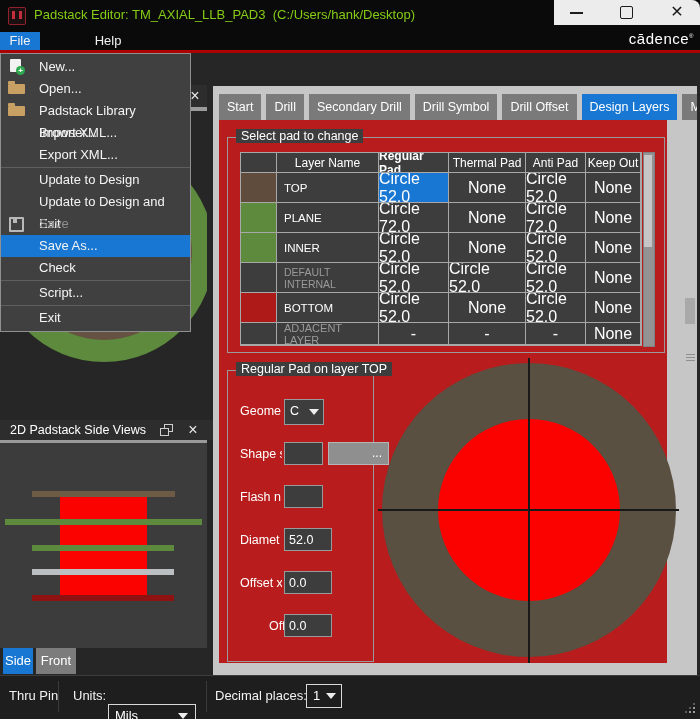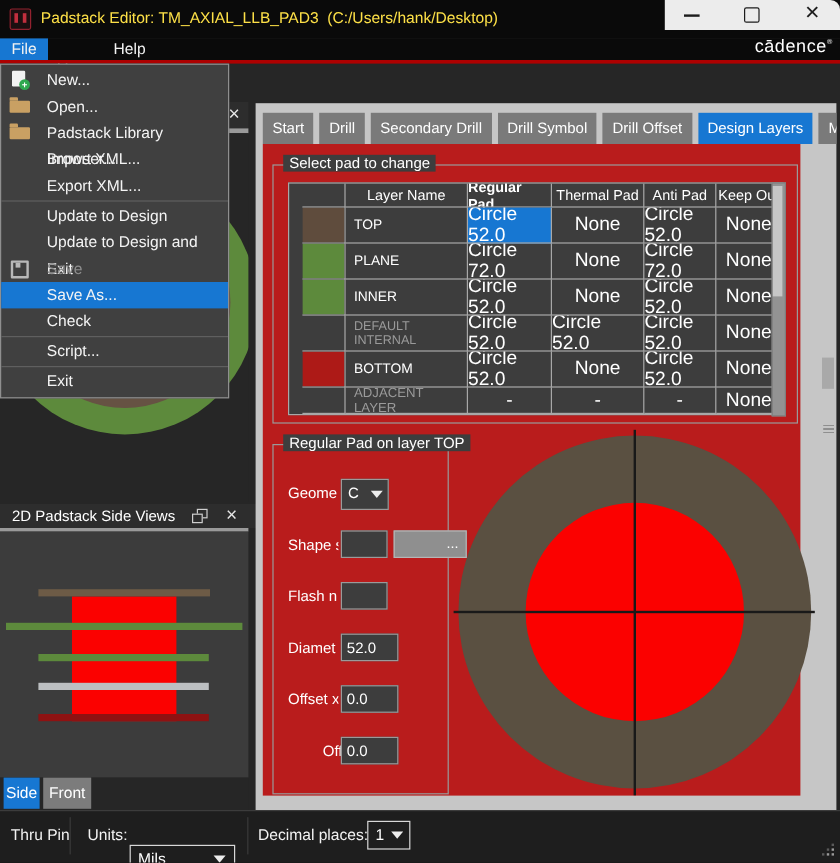--- a/index.html
+++ b/index.html
@@ -4,21 +4,21 @@
 <style>
   html,body{margin:0;padding:0;background:#000;}
   #root{position:relative;width:700px;height:719px;background:#262626;overflow:hidden;
         font-family:"Liberation Sans",sans-serif;color:#fff;-webkit-font-smoothing:antialiased;}
   .abs{position:absolute;}
   
   .titlebar{left:0;top:0;width:700px;height:32px;background:#0a0a0a;}
   .app-icon{left:8px;top:7px;width:16px;height:16px;background:#1c0f10;border:1px solid #93222f;border-radius:2px;}
   .app-icon::before{content:"";position:absolute;left:3px;top:3px;width:3px;height:8px;background:#c12f3e;}
   .app-icon::after{content:"";position:absolute;right:3px;top:3px;width:3px;height:8px;background:#c12f3e;}
-  .win-title{left:34px;top:0;height:30px;line-height:30px;font-size:13px;color:#fde047;white-space:pre;}
+  .win-title{left:34px;top:0;height:30px;line-height:30px;font-size:13px;color:#84cc16;white-space:pre;}
   .corner-light{left:554px;top:0;width:146px;height:25px;background:#ececec;border-top-right-radius:8px;}
   .btn-min{left:16px;top:12px;width:13px;height:2px;background:#1c1c1c;}
   .btn-max{left:66px;top:6px;width:11px;height:11px;border:1.5px solid #1c1c1c;border-radius:2px;}
   .btn-close{left:106px;top:0;width:34px;height:25px;color:#1c1c1c;font-size:16px;line-height:24px;text-align:center;}
   
   .menubar{left:0;top:32px;width:700px;height:18px;background:#0a0a0a;}
   .mb-item{top:0;height:18px;line-height:18px;text-align:center;font-size:13px;color:#f2f2f2;}
   .mb-file{left:0;width:40px;background:#1777d2;}
   .brand{right:6px;top:-2px;font-size:15px;letter-spacing:.5px;color:#fff;font-weight:500;}
   .brand sup{font-size:6px;}
@@ -49,21 +49,21 @@
   .main-frame{left:213px;top:86px;width:484px;height:589px;background:#c6c6c6;overflow:hidden;}
   .tabs{position:absolute;left:6px;top:8px;display:flex;gap:5px;}
   .tab{height:26px;line-height:26px;padding:0 8px;background:#7a7a7a;color:#fff;font-size:12.5px;white-space:nowrap;}
   .tab.active{background:#1777d2;}
   .interior{position:absolute;left:6px;top:34px;width:448px;height:543px;background:#b91c1c;}
   .groupbox{position:absolute;border:1px solid #9a9a9a;}
   .legend{position:absolute;top:-9px;left:8px;background:#3d3d3d;padding:0 5px;font-size:12.5px;color:#fff;white-space:nowrap;}
   
   .pad-table{position:absolute;left:21px;top:32px;border:1px solid #a8a8a8;display:grid;
      grid-template-columns:36px 102px 70px 77px 60px 55px;
-     grid-template-rows:20px 30px 30px 30px 30px 30px 22px;background:#3d3d3d;padding-left:11px;}
+     grid-template-rows:20px 30px 30px 30px 30px 30px 22px;background:#3d3d3d;}
   .cell{border-right:1px solid #a8a8a8;border-bottom:1px solid #a8a8a8;display:flex;align-items:center;
         justify-content:center;font-size:16px;color:#fff;overflow:hidden;}
   .cell.name{justify-content:flex-start;padding-left:7px;font-size:11.5px;}
   .cell.hdr{font-size:12px;}
   .cell.bold{font-weight:bold;}
   .cell.dim{color:#9a9a9a;}
   .cell.sel{background:#1777d2;}
   .swatch{width:100%;height:100%;}
   .tbl-scroll{position:absolute;left:424px;top:32px;width:10px;height:193px;background:#939393;border:1px solid #7f7f7f;}
   .tbl-thumb{position:absolute;left:0;top:2px;width:8px;height:92px;background:#c6c6c6;}

